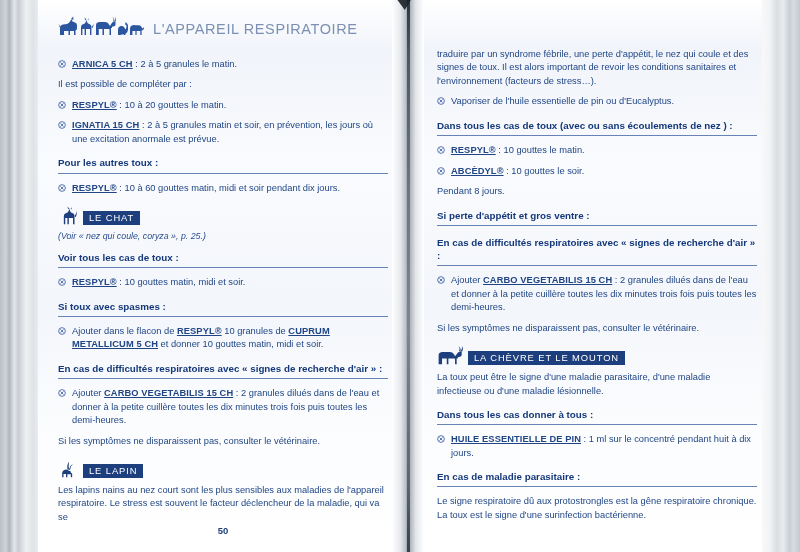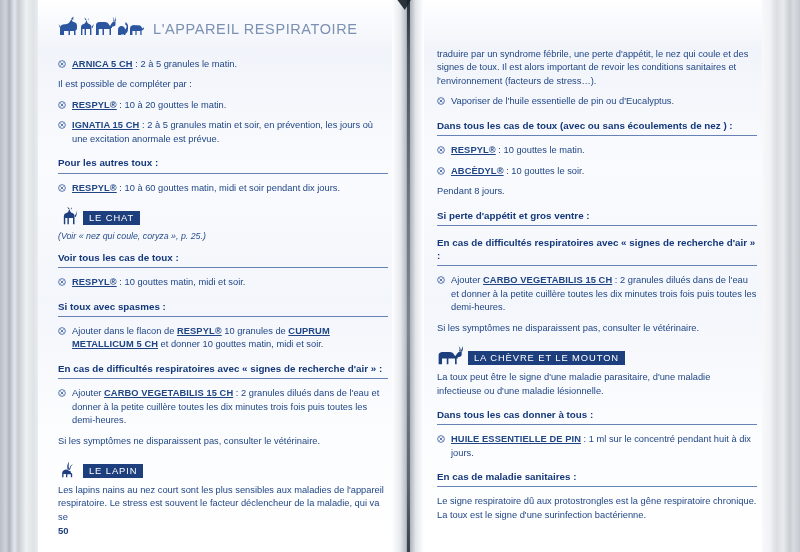--- a/index.html
+++ b/index.html
@@ -179,20 +179,21 @@
     color: #2a4e8e;
     margin: 1px 0 8px 0;
   }
 
   
   .folio {
     position: absolute;
     font-size: 9.5px;
     font-weight: bold;
     color: #1e3f7d;
+    text-align: center;
   }
   .folio.left  { left: 58px;  width: 330px; top: 525px; }
   .folio.right { left: 437px; width: 320px; top: 550px; }
 </style>
 </head>
 <body>
 
 <div id="page">
 
   <div class="book-shadow-left"></div>
@@ -393,21 +394,21 @@
           <p class="heading">Dans tous les cas donner à tous :</p>
           <div class="heading-rule"></div>
         </div>
         <p class="bullet-item"><span class="mark">
             <svg width="8" height="8" viewBox="0 0 10 10" xmlns="http://www.w3.org/2000/svg">
               <circle cx="5" cy="5" r="4.2" fill="none" stroke="#33599e" stroke-width="1"></circle>
               <path d="M3 3 L7 7 M7 3 L3 7" stroke="#33599e" stroke-width="1" fill="none"></path>
             </svg>
           </span><span><span class="rx">HUILE ESSENTIELLE DE PIN</span><span> : 1 ml sur le concentré pendant huit à dix jours.</span></span></p>
         <div class="heading-block">
-          <p class="heading">En cas de maladie sanitaires :</p>
+          <p class="heading">En cas de maladie parasitaire :</p>
           <div class="heading-rule"></div>
         </div>
         <p class="para">Le signe respiratoire dû aux protostrongles est la gêne respiratoire chronique. La toux est le signe d'une surinfection bactérienne.</p>
       </div>
   </div>
 
   <div class="folio right">51</div>
 
 </div>
 

